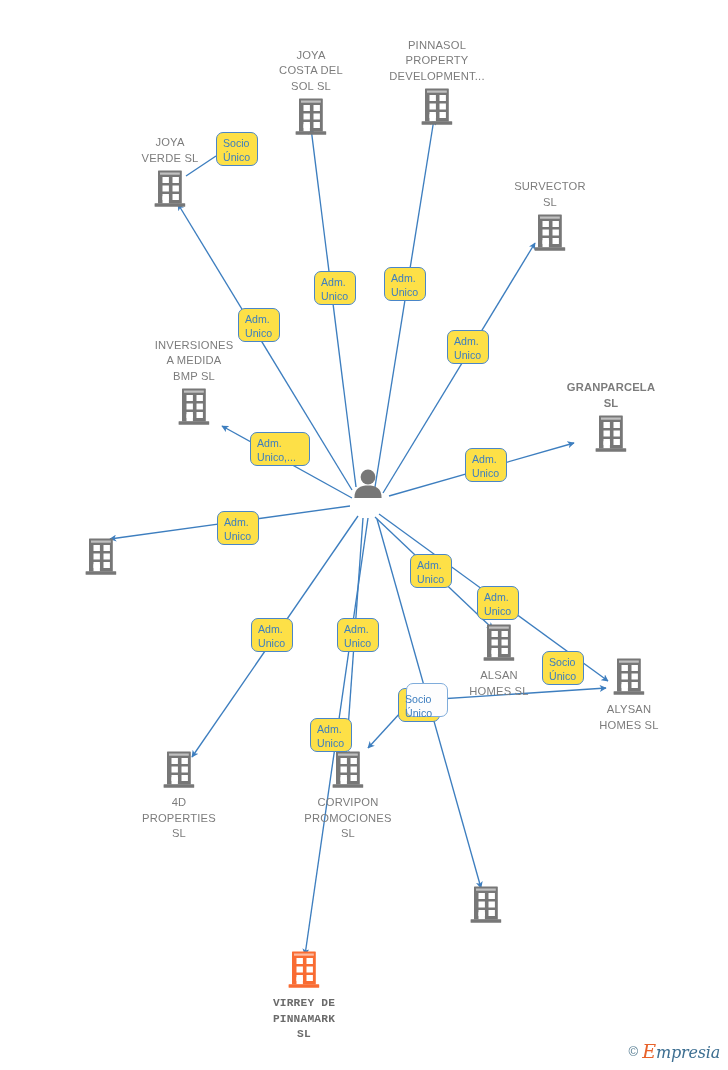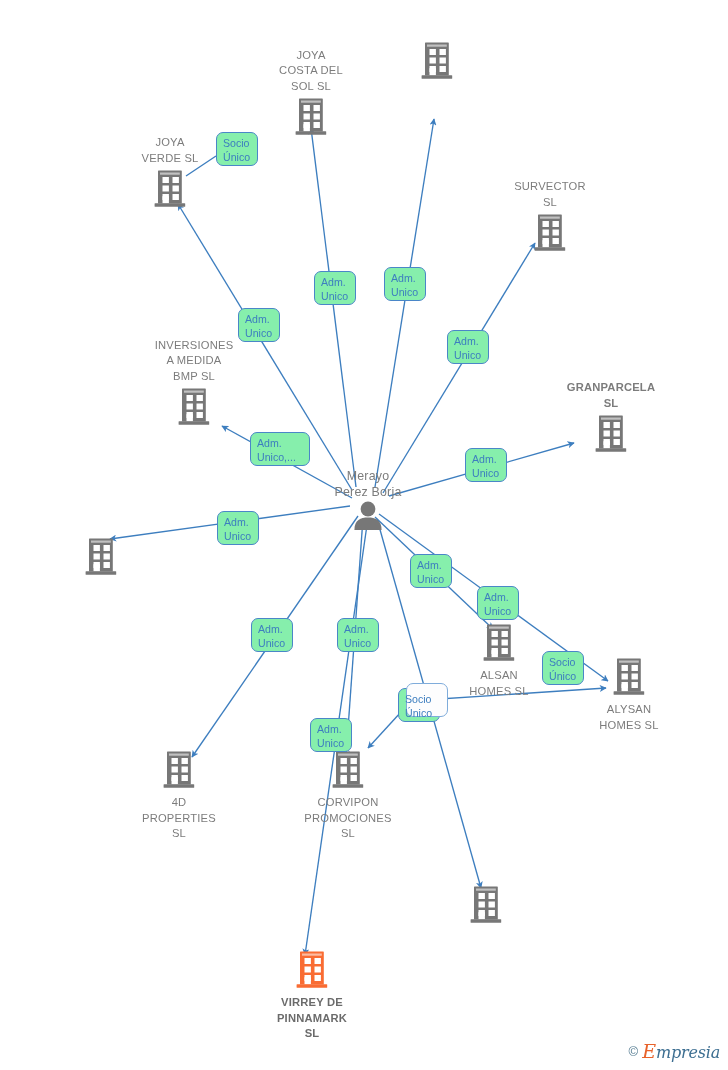--- a/index.html
+++ b/index.html
@@ -61,21 +61,21 @@
     width: 150px;
     margin-left: -75px;
   }
 
   .edge-label {
     position: absolute;
     z-index: 5;
     box-sizing: border-box;
     border: 1.3px solid #4a86c8;
     border-radius: 7px;
-    background: #86efac;
+    background: #fde047;
     color: #3d7ebf;
     font-size: 10.6px;
     line-height: 14px;
     padding: 3px 5px 3px 6px;
     text-align: left;
     white-space: pre-line;
     box-shadow: 0 0 0 0 rgba(0,0,0,0);
   }
   .edge-label.stacked::before {
     content: "";
@@ -173,22 +173,20 @@
 Unico</div>
       <div class="edge-label" style="left: 542px; top: 651px; width: 42px; height: 34px;">Socio
 Único</div>
       <div class="edge-label stacked" style="left: 398px; top: 688px; width: 42px; height: 34px;">Socio
 Único</div>
       <div class="edge-label" style="left: 310px; top: 718px; width: 42px; height: 34px;">Adm.
 Unico</div>
     </div>
   <div id="nodes-layer">
       <div class="node person" style="left: 368px; top: 468px;">
-        <span class="caption">Merayo
-Perez Borja</span>
         <span class="icon"><svg width="34" height="30" viewBox="0 0 34 30" xmlns="http://www.w3.org/2000/svg">
             <circle cx="17" cy="9" r="7.4" fill="#777777"></circle>
             <path d="M 3.4 30 C 3.4 19.6 9.8 17.4 17 17.4 C 24.2 17.4 30.6 19.6 30.6 30 Z" fill="#777777"></path>
           </svg></span>
       </div>
       <div class="node company" style="left: 311px; top: 47.5px;">
         <span class="caption">JOYA
 COSTA DEL
 SOL  SL</span>
         <span class="icon"><svg width="40" height="44" viewBox="0 0 40 44" xmlns="http://www.w3.org/2000/svg">
@@ -198,20 +196,23 @@
             <rect x="12.5" y="19.5" width="6.4" height="6" fill="#fff"></rect>
             <rect x="12.5" y="28" width="6.4" height="6" fill="#fff"></rect>
             <rect x="22.5" y="11" width="6.4" height="6" fill="#fff"></rect>
             <rect x="22.5" y="19.5" width="6.4" height="6" fill="#fff"></rect>
             <rect x="22.5" y="28" width="6.4" height="6" fill="#fff"></rect>
             <rect x="12.5" y="30.2" width="6.4" height="7.3" fill="#fff"></rect>
             <rect x="4.6" y="37.2" width="30.6" height="3.6" rx="0.6" fill="#777777"></rect>
           </svg></span>
       </div>
       <div class="node company" style="left: 437px; top: 37.5px;">
+        <span class="caption">PINNASOL
+PROPERTY
+DEVELOPMENT...</span>
         <span class="icon"><svg width="40" height="44" viewBox="0 0 40 44" xmlns="http://www.w3.org/2000/svg">
             <rect x="8" y="4.5" width="23.8" height="33" rx="0.6" fill="#777777"></rect>
             <rect x="10" y="6.5" width="19.8" height="2.2" fill="#fff" opacity="0.55"></rect>
             <rect x="12.5" y="11" width="6.4" height="6" fill="#fff"></rect>
             <rect x="12.5" y="19.5" width="6.4" height="6" fill="#fff"></rect>
             <rect x="12.5" y="28" width="6.4" height="6" fill="#fff"></rect>
             <rect x="22.5" y="11" width="6.4" height="6" fill="#fff"></rect>
             <rect x="22.5" y="19.5" width="6.4" height="6" fill="#fff"></rect>
             <rect x="22.5" y="28" width="6.4" height="6" fill="#fff"></rect>
             <rect x="12.5" y="30.2" width="6.4" height="7.3" fill="#fff"></rect>
@@ -370,21 +371,21 @@
             <rect x="12.5" y="11" width="6.4" height="6" fill="#fff"></rect>
             <rect x="12.5" y="19.5" width="6.4" height="6" fill="#fff"></rect>
             <rect x="12.5" y="28" width="6.4" height="6" fill="#fff"></rect>
             <rect x="22.5" y="11" width="6.4" height="6" fill="#fff"></rect>
             <rect x="22.5" y="19.5" width="6.4" height="6" fill="#fff"></rect>
             <rect x="22.5" y="28" width="6.4" height="6" fill="#fff"></rect>
             <rect x="12.5" y="30.2" width="6.4" height="7.3" fill="#fff"></rect>
             <rect x="4.6" y="37.2" width="30.6" height="3.6" rx="0.6" fill="#777777"></rect>
           </svg></span>
       </div>
-      <div class="node focus company" style="left: 312px; top: 947px;">
+      <div class="node focus company" style="left: 304px; top: 947px; font-family: Liberation Mono, monospace;">
         <span class="icon"><svg width="40" height="44" viewBox="0 0 40 44" xmlns="http://www.w3.org/2000/svg">
             <rect x="8" y="4.5" width="23.8" height="33" rx="0.6" fill="#f96c33"></rect>
             <rect x="10" y="6.5" width="19.8" height="2.2" fill="#fff" opacity="0.55"></rect>
             <rect x="12.5" y="11" width="6.4" height="6" fill="#fff"></rect>
             <rect x="12.5" y="19.5" width="6.4" height="6" fill="#fff"></rect>
             <rect x="12.5" y="28" width="6.4" height="6" fill="#fff"></rect>
             <rect x="22.5" y="11" width="6.4" height="6" fill="#fff"></rect>
             <rect x="22.5" y="19.5" width="6.4" height="6" fill="#fff"></rect>
             <rect x="22.5" y="28" width="6.4" height="6" fill="#fff"></rect>
             <rect x="12.5" y="30.2" width="6.4" height="7.3" fill="#fff"></rect>

